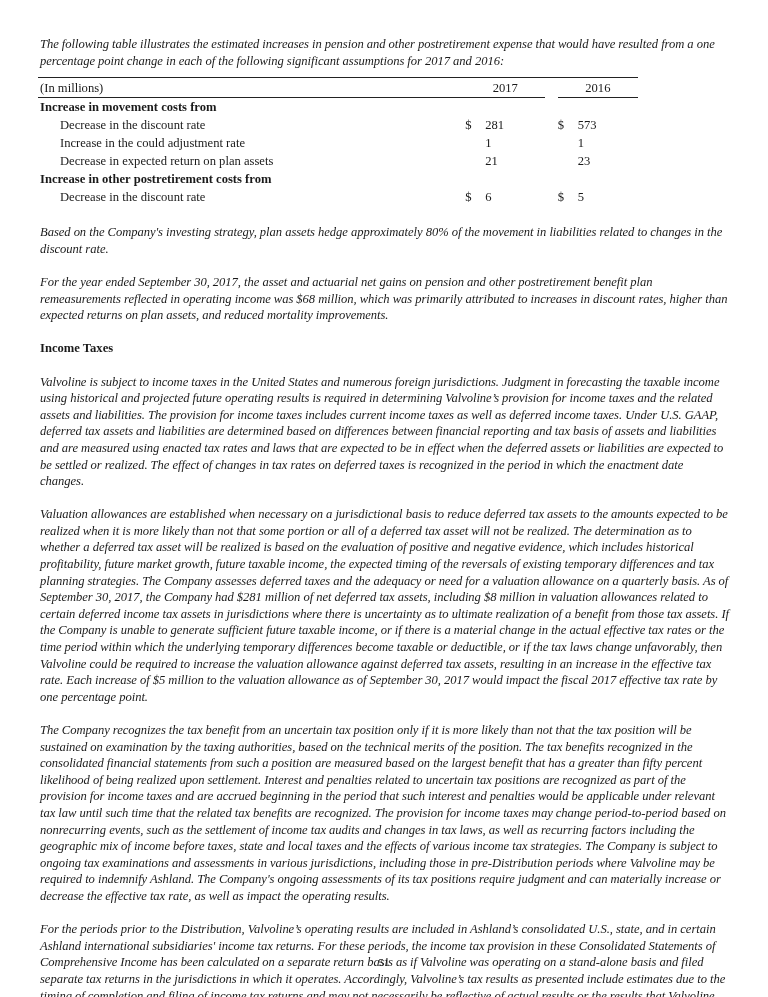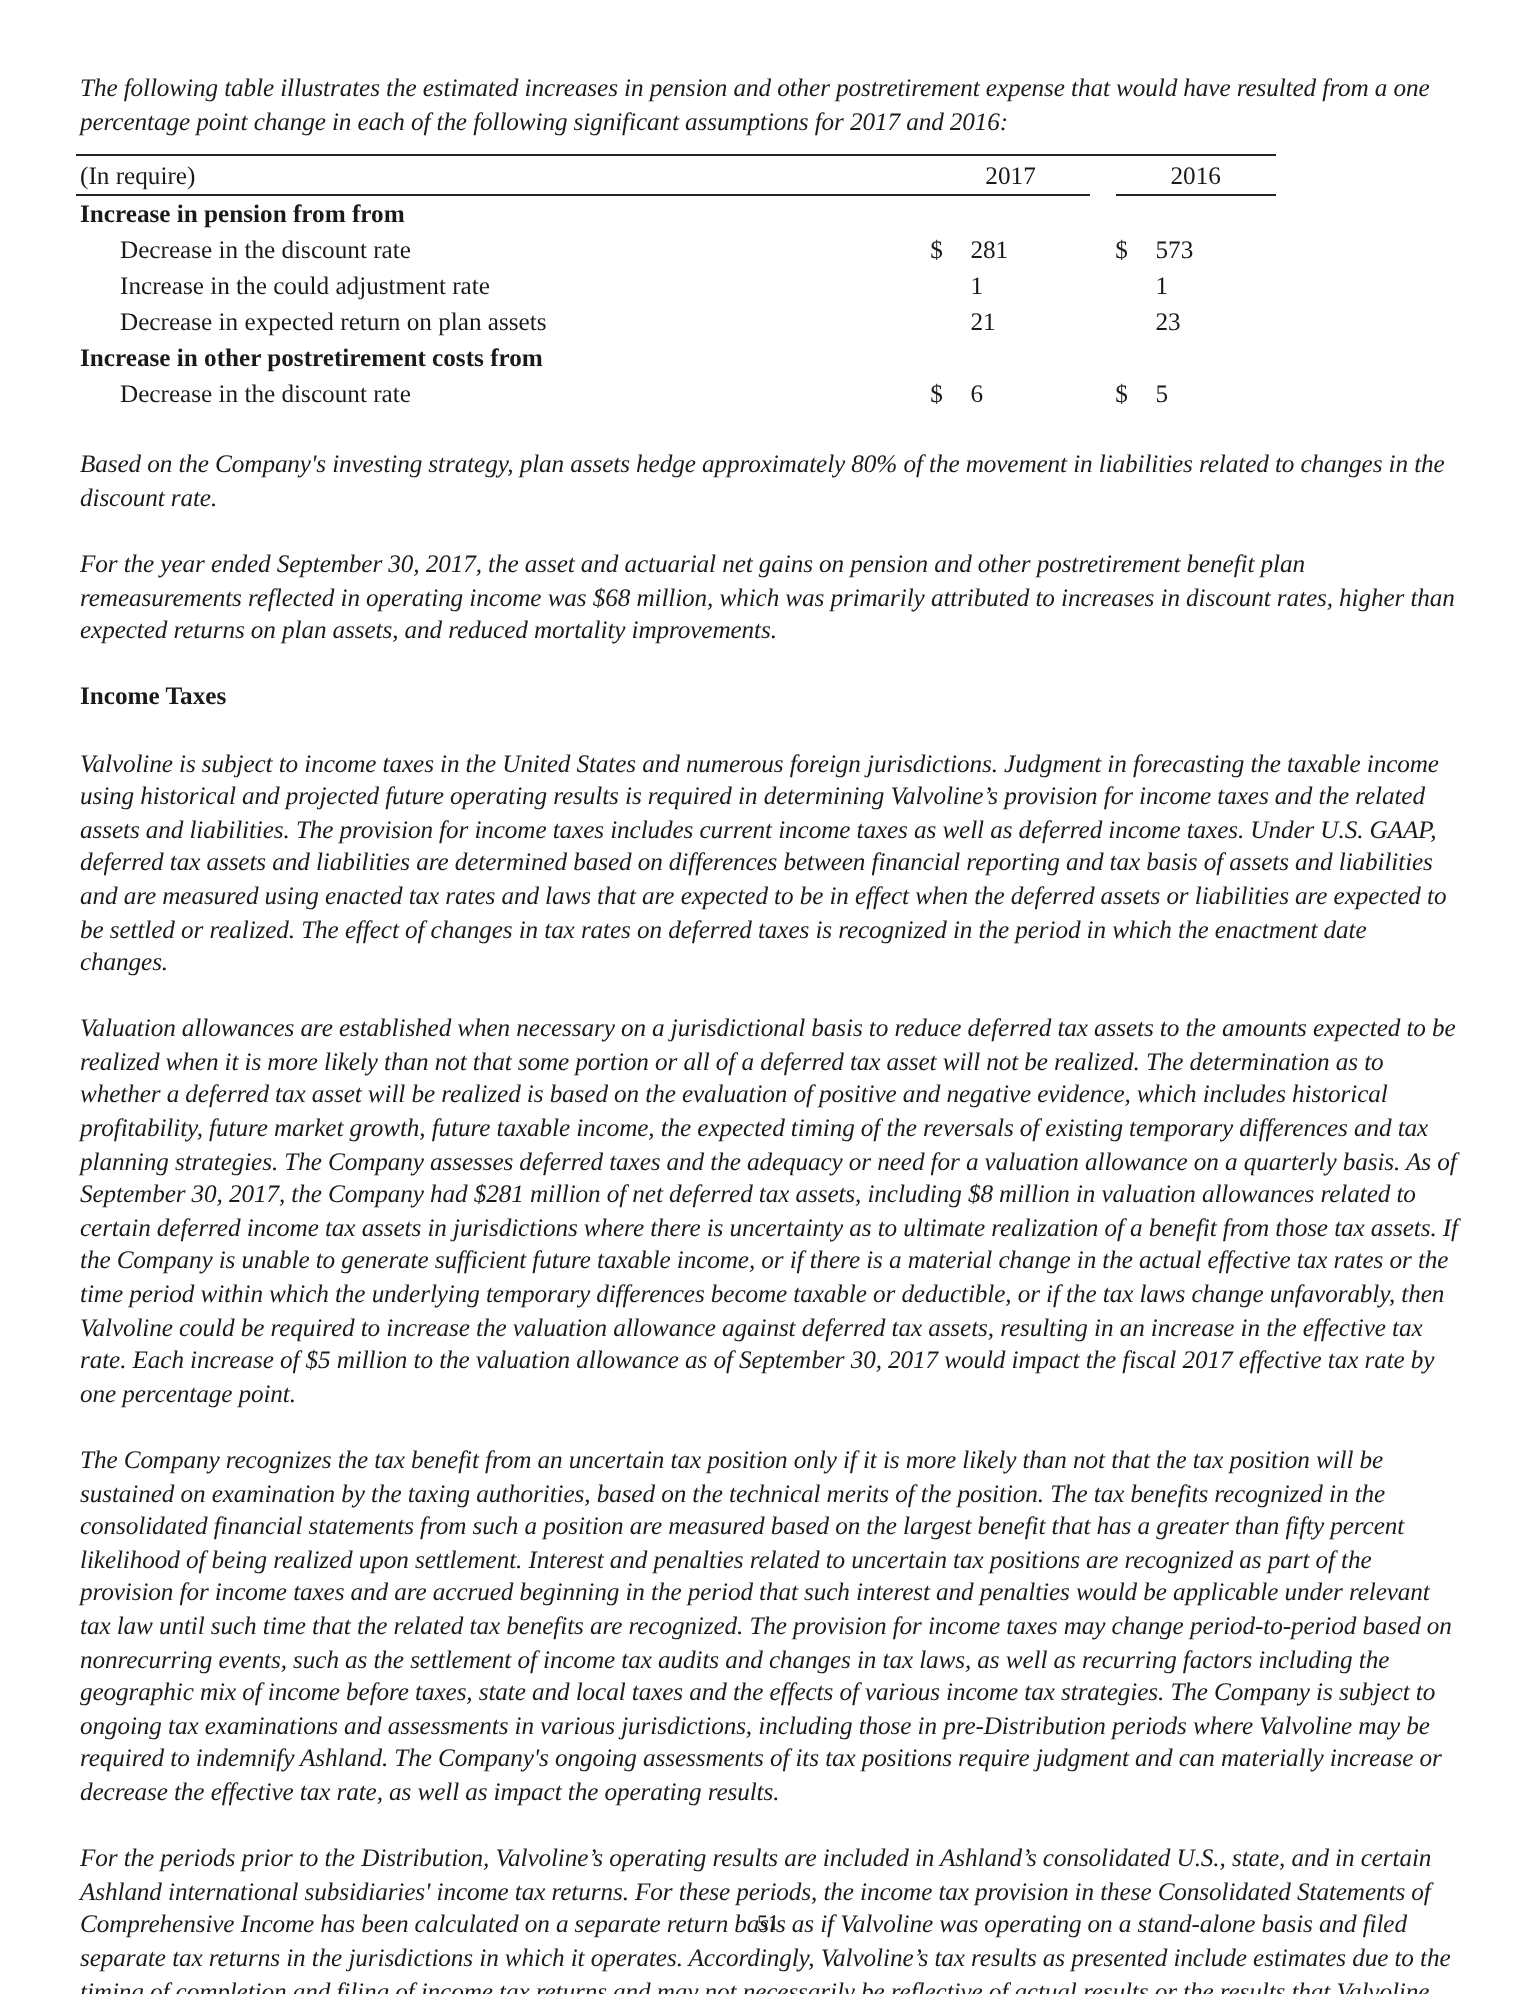--- a/index.html
+++ b/index.html
@@ -80,28 +80,28 @@
 </head>
 <body>
 
 <div class="page">
 
   <p class="intro">The following table illustrates the estimated increases in pension and other postretirement expense that would have resulted from a one percentage point change in each of the following significant assumptions for 2017 and 2016:</p>
 
   <table class="tbl">
     <tbody>
         <tr class="head">
-      <td class="lbl u">(In require)</td>
+      <td class="lbl u">(In millions)</td>
       <td class="yr u" colspan="2">2017</td>
       <td class="gap"></td>
       <td class="yr u" colspan="2">2016</td>
     </tr>
 
     <tr class="section">
-      <td class="lbl">Increase in pension from from</td>
+      <td class="lbl">Increase in movement costs from</td>
       <td class="cur"></td>
           <td class="num"></td>
           <td class="gap"></td>
           <td class="cur"></td>
           <td class="num"></td>
     </tr>
     <tr>
       <td class="lbl indent">Decrease in the discount rate</td>
       <td class="cur">$</td>
       <td class="num">281</td>

